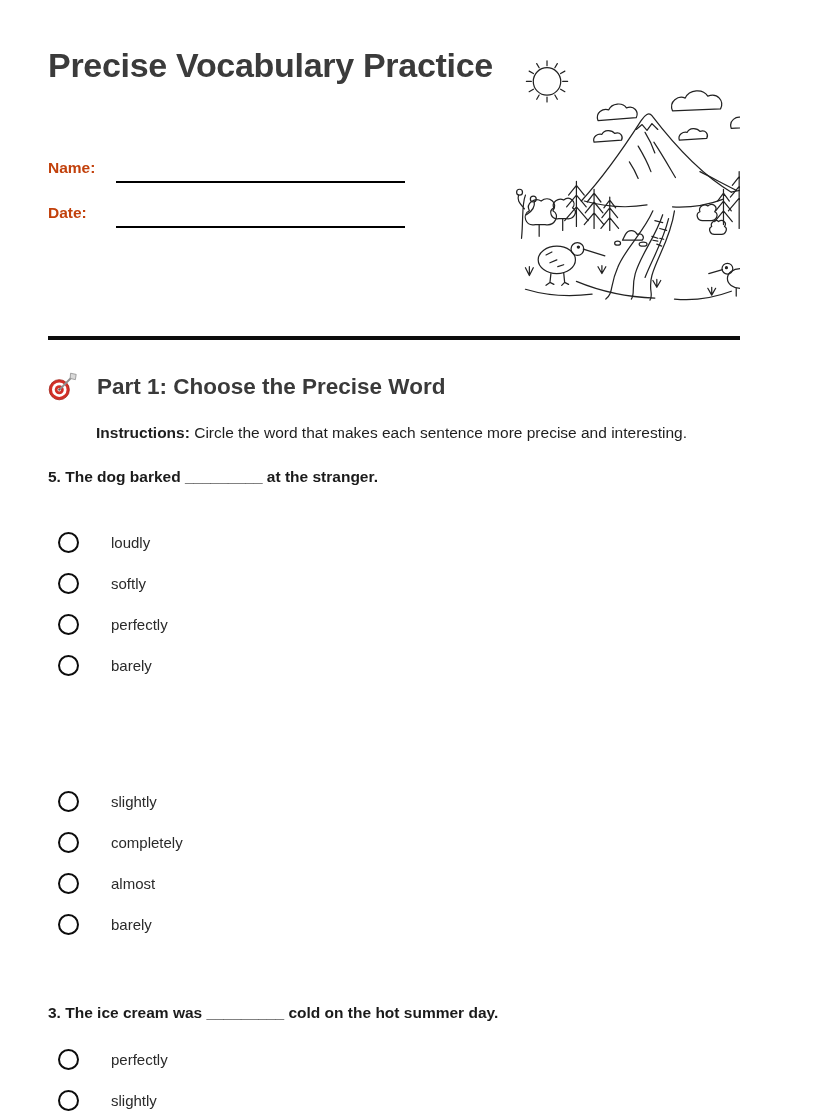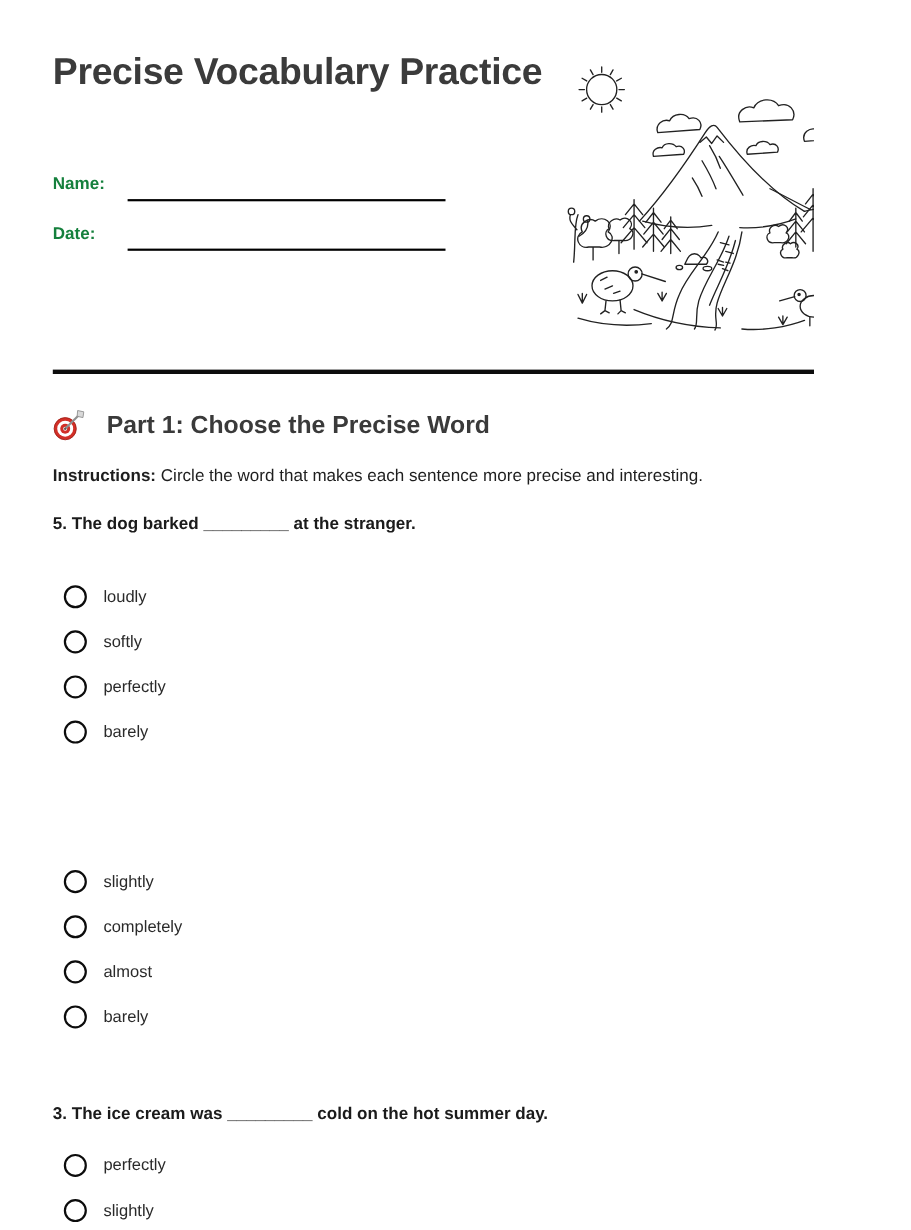--- a/index.html
+++ b/index.html
@@ -4,43 +4,43 @@
 <style>
   html,body { margin:0; padding:0; background:#ffffff; }
   .page {
     position:relative; width:740px; height:1118px; background:#ffffff;
     font-family:"Liberation Sans", sans-serif; overflow:hidden; color:#1f1f1f;
   }
   .title {
     position:absolute; left:48px; top:44px; width:450px;
     font-size:34px; font-weight:bold; color:#3b3b3b; line-height:1.26; letter-spacing:-0.3px;
   }
-  .field-label { position:absolute; left:48px; font-size:15.5px; font-weight:bold; color:#15803d; }
+  .field-label { position:absolute; left:48px; font-size:15.5px; font-weight:bold; color:#c2410c; }
   .field-line  { position:absolute; left:116px; width:289px; height:2px; background:#000; }
   .illustration { position:absolute; left:505px; top:52px; width:285px; height:250px; }
   .divider { position:absolute; left:48px; top:336px; width:732px; height:3.5px; background:#0d0d0d; }
   .part-heading {
     position:absolute; left:48px; top:372px; display:flex; align-items:center; gap:20px;
     font-size:22.5px; font-weight:bold; color:#3a3a3a;
   }
   .part-heading svg { display:block; }
   .instructions { position:absolute; left:48px; top:424px; font-size:15.5px; color:#1e1e1e; }
-  .instructions .lbl { font-weight:bold; }
+  .instructions .lbl { font-weight:bold;margin-left:48px; }
   .question {
     position:absolute; left:48px; font-size:15.5px; font-weight:bold; color:#1b1b1b;
   }
   .q1 { top:468px; } .q2 { top:727px; } .q3 { top:985px;margin-top:19px; }
   .options { position:absolute; left:58px; display:flex; flex-direction:column; gap:19px; }
   .o1 { top:531px; } .o2 { top:790px; } .o3 { top:1048px; }
   .option { display:flex; align-items:center; height:22px; }
   .radio {
     width:17px; height:17px; border:2.6px solid #0c0c0c; border-radius:50%;
     flex:none; background:#fff; box-sizing:content-box; cursor:pointer;
   }
-  .option-label { margin-left:15px; font-size:15px; color:#2a2a2a; }
+  .option-label { margin-left:32px; font-size:15px; color:#2a2a2a; }
   .line-art { stroke:#222; fill:none; stroke-width:1.25; stroke-linecap:round; stroke-linejoin:round; }
 </style>
 </head>
 <body>
 
 <div class="page">
 
   <div class="title">Precise Vocabulary Practice</div>
 
   <div class="field-label" style="top:159px;">Name:</div>

